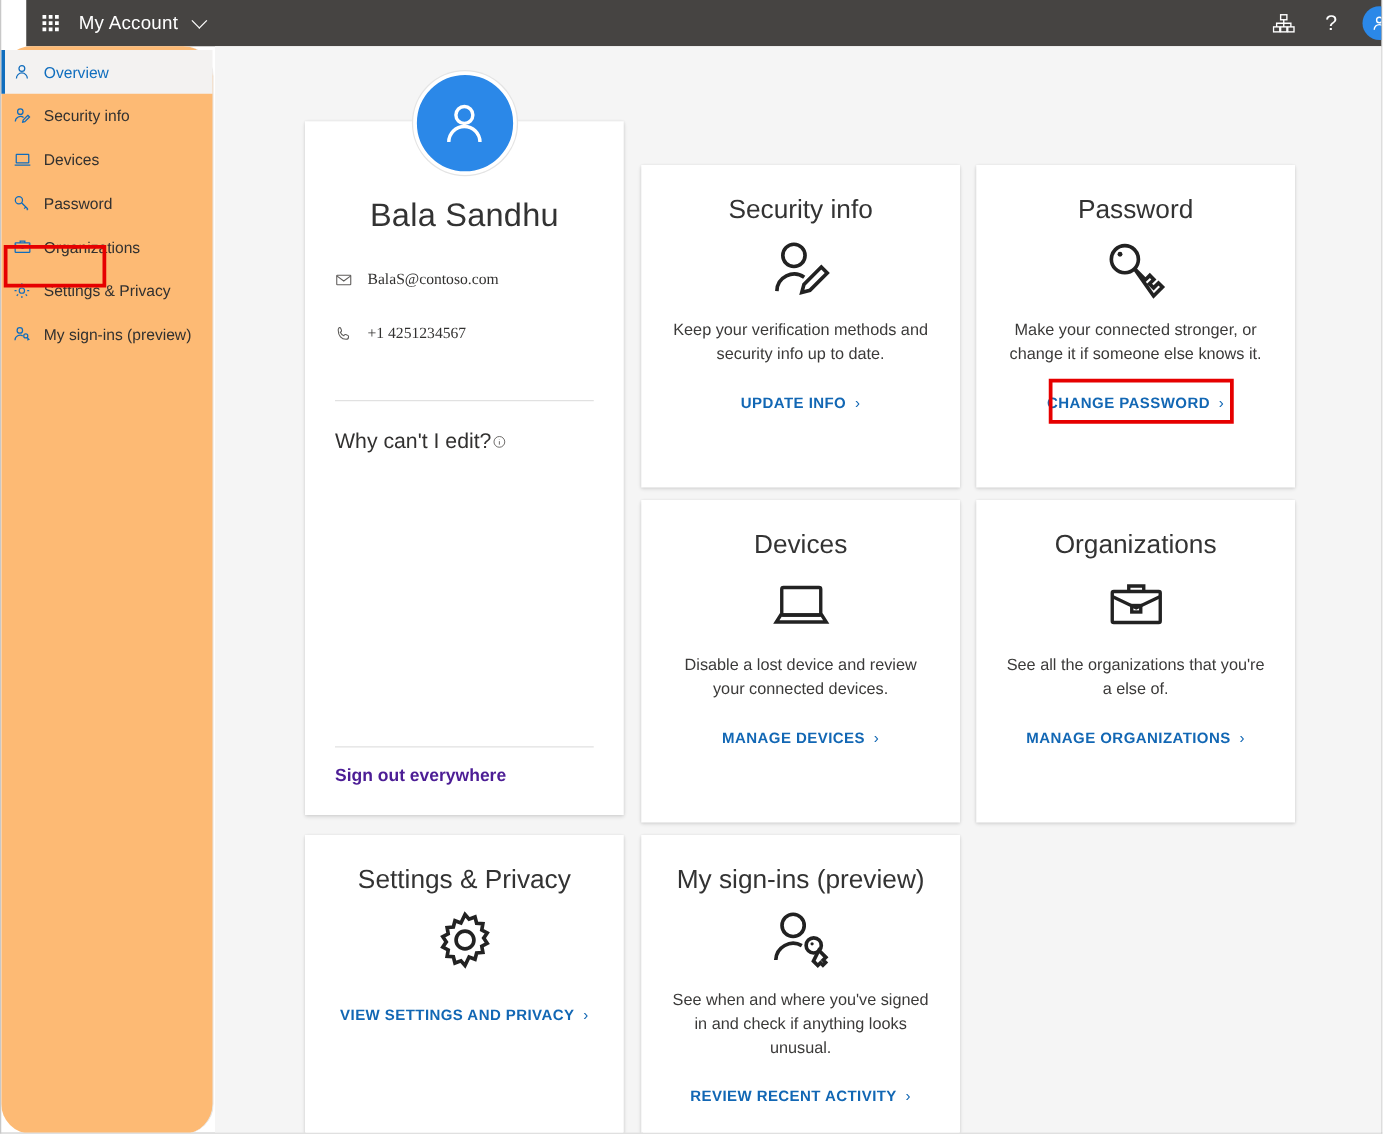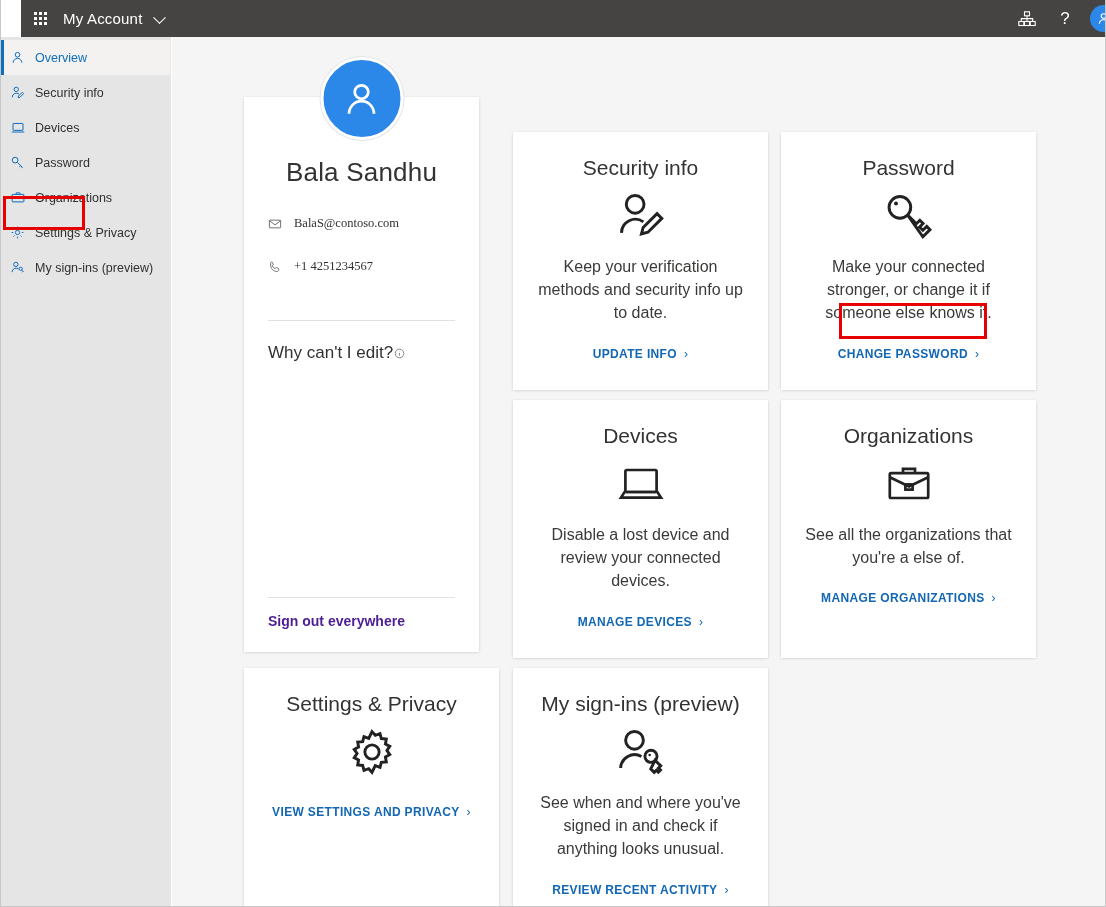--- a/index.html
+++ b/index.html
@@ -64,23 +64,24 @@
     width: 27px; height: 27px; border-radius: 50%;
     background: #2b88e8;
     display: flex; align-items: center; justify-content: center;
     margin-left: 6px; cursor: pointer;
   }
 
   
   .sidebar {
     position: absolute; top: 37px; left: 0;
     width: 170px; height: 870px;
-    background: #e5e5e5;
+    background: #fdba74;
     border-right: 1px solid #e6e6e6;
     padding-top: 3px;
+    border-radius: 24px;
   }
   .nav-item {
     position: relative;
     height: 35px;
     display: flex; align-items: center;
     padding-left: 9px;
     font-size: 12.5px;
     color: #323130;
     cursor: pointer;
     white-space: nowrap;
@@ -118,21 +119,21 @@
 
   .card {
     position: absolute;
     background: #ffffff;
     box-shadow: 0 1.2px 3px rgba(0,0,0,0.12), 0 0 2px rgba(0,0,0,0.07);
   }
 
   
   .profile-card {
     left: 72px; top: 60px;
-    width: 235px; height: 555px;
+    width: 255px; height: 555px;
     padding: 0 24px;
   }
   .avatar-big {
     position: absolute;
     left: 50%; top: -40px; transform: translateX(-50%);
     width: 83px; height: 83px; border-radius: 50%;
     background: #2b88e8;
     border: 3px solid #ffffff;
     box-shadow: 0 0 0 1px #e4e4e4;
     display: flex; align-items: center; justify-content: center;
@@ -193,21 +194,21 @@
     color: #333333;
     line-height: 1.1;
   }
   .tile-icon {
     height: 62px;
     display: flex; align-items: center; justify-content: center;
     margin-top: 6px;
     color: #222222;
   }
   .tile-desc {
-    font-size: 16px;
+    font-size: 13px;
     color: #3b3a39;
     line-height: 1.45;
     margin-top: 8px;
     padding: 0 6px;
   }
   .tile-link {
     margin-top: 22px;
     font-size: 12px;
     font-weight: 600;
     color: #1267b4;

